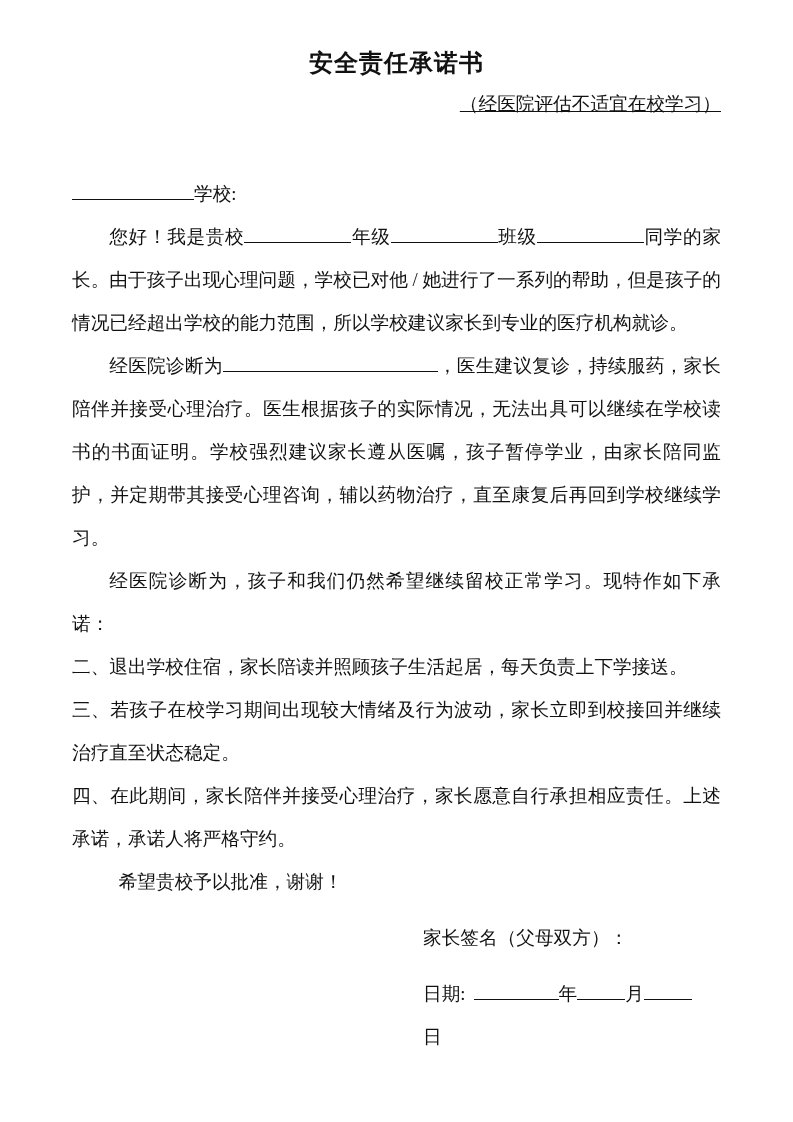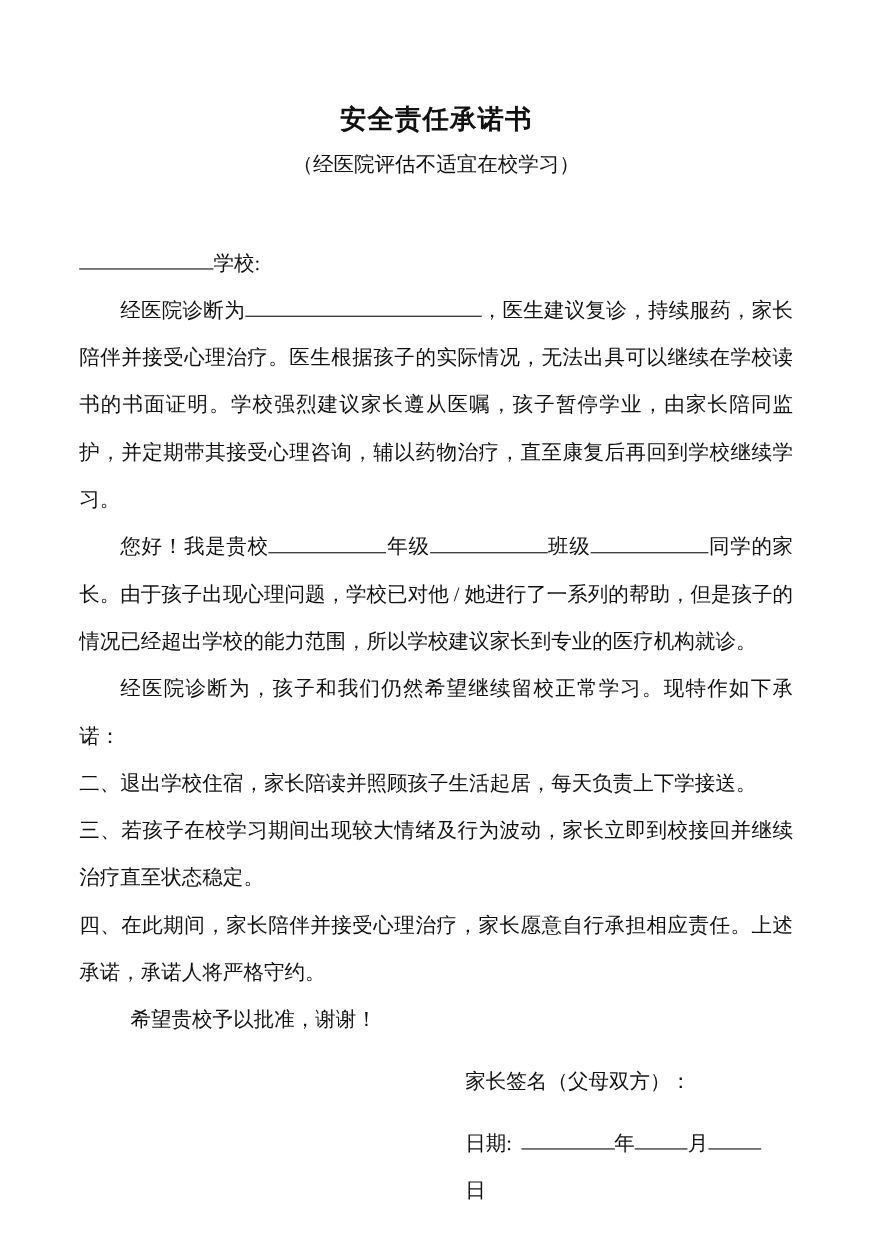--- a/index.html
+++ b/index.html
@@ -9,37 +9,38 @@
   }
   .page {
     position: relative;
     width: 793px;
     height: 1122px;
     margin: 0 auto;
     background: #ffffff;
     color: #111111;
     font-family: "Liberation Serif", "DejaVu Serif", serif;
     box-sizing: border-box;
-    padding: 92px 72px 0 72px;
+    padding: 46px 72px 0 72px;
     overflow: hidden;
   }
   .doc-title {
     margin: 0;
     font-size: 24px;
     line-height: 34px;
     font-weight: bold;
     text-align: center;
     letter-spacing: 1px;
   }
   .doc-subtitle {
     margin: 10px 0 0 0;
     font-size: 14pt;
     line-height: 28px;
     font-weight: normal;
-    text-align: center;
+    text-align: right;
+    text-decoration: underline;
   }
   .doc-body {
     margin-top: 54px;
     font-size: 14pt;
     line-height: 43px;
     text-align: justify;
   }
   .doc-body p {
     margin: 0;
   }
@@ -74,23 +75,23 @@
 <div class="page">
 
   <h1 class="doc-title">安全责任承诺书</h1>
 
   <h2 class="doc-subtitle">（经医院评估不适宜在校学习）</h2>
 
   <div class="doc-body">
 
     <p><span class="blank blank-school"></span><span>学校:</span></p>
 
+    <p class="indent-2"><span>您好！我是贵校</span><span class="blank blank-grade"></span><span>年级</span><span class="blank blank-class"></span><span>班级</span><span class="blank blank-name"></span><span>同学的家长。由于孩子出现心理问题，学校已对他 / 她进行了一系列的帮助，但是孩子的情况已经超出学校的能力范围，所以学校建议家长到专业的医疗机构就诊。</span></p>
+
     <p class="indent-2"><span>经医院诊断为</span><span class="blank blank-diag"></span><span>，医生建议复诊，持续服药，家长陪伴并接受心理治疗。医生根据孩子的实际情况，无法出具可以继续在学校读书的书面证明。学校强烈建议家长遵从医嘱，孩子暂停学业，由家长陪同监护，并定期带其接受心理咨询，辅以药物治疗，直至康复后再回到学校继续学习。</span></p>
-
-    <p class="indent-2"><span>您好！我是贵校</span><span class="blank blank-grade"></span><span>年级</span><span class="blank blank-class"></span><span>班级</span><span class="blank blank-name"></span><span>同学的家长。由于孩子出现心理问题，学校已对他 / 她进行了一系列的帮助，但是孩子的情况已经超出学校的能力范围，所以学校建议家长到专业的医疗机构就诊。</span></p>
 
     <p class="indent-2">经医院诊断为，孩子和我们仍然希望继续留校正常学习。现特作如下承诺：</p>
 
 
     <p>二、退出学校住宿，家长陪读并照顾孩子生活起居，每天负责上下学接送。</p>
 
     <p>三、若孩子在校学习期间出现较大情绪及行为波动，家长立即到校接回并继续治疗直至状态稳定。</p>
 
     <p>四、在此期间，家长陪伴并接受心理治疗，家长愿意自行承担相应责任。上述承诺，承诺人将严格守约。</p>
 

